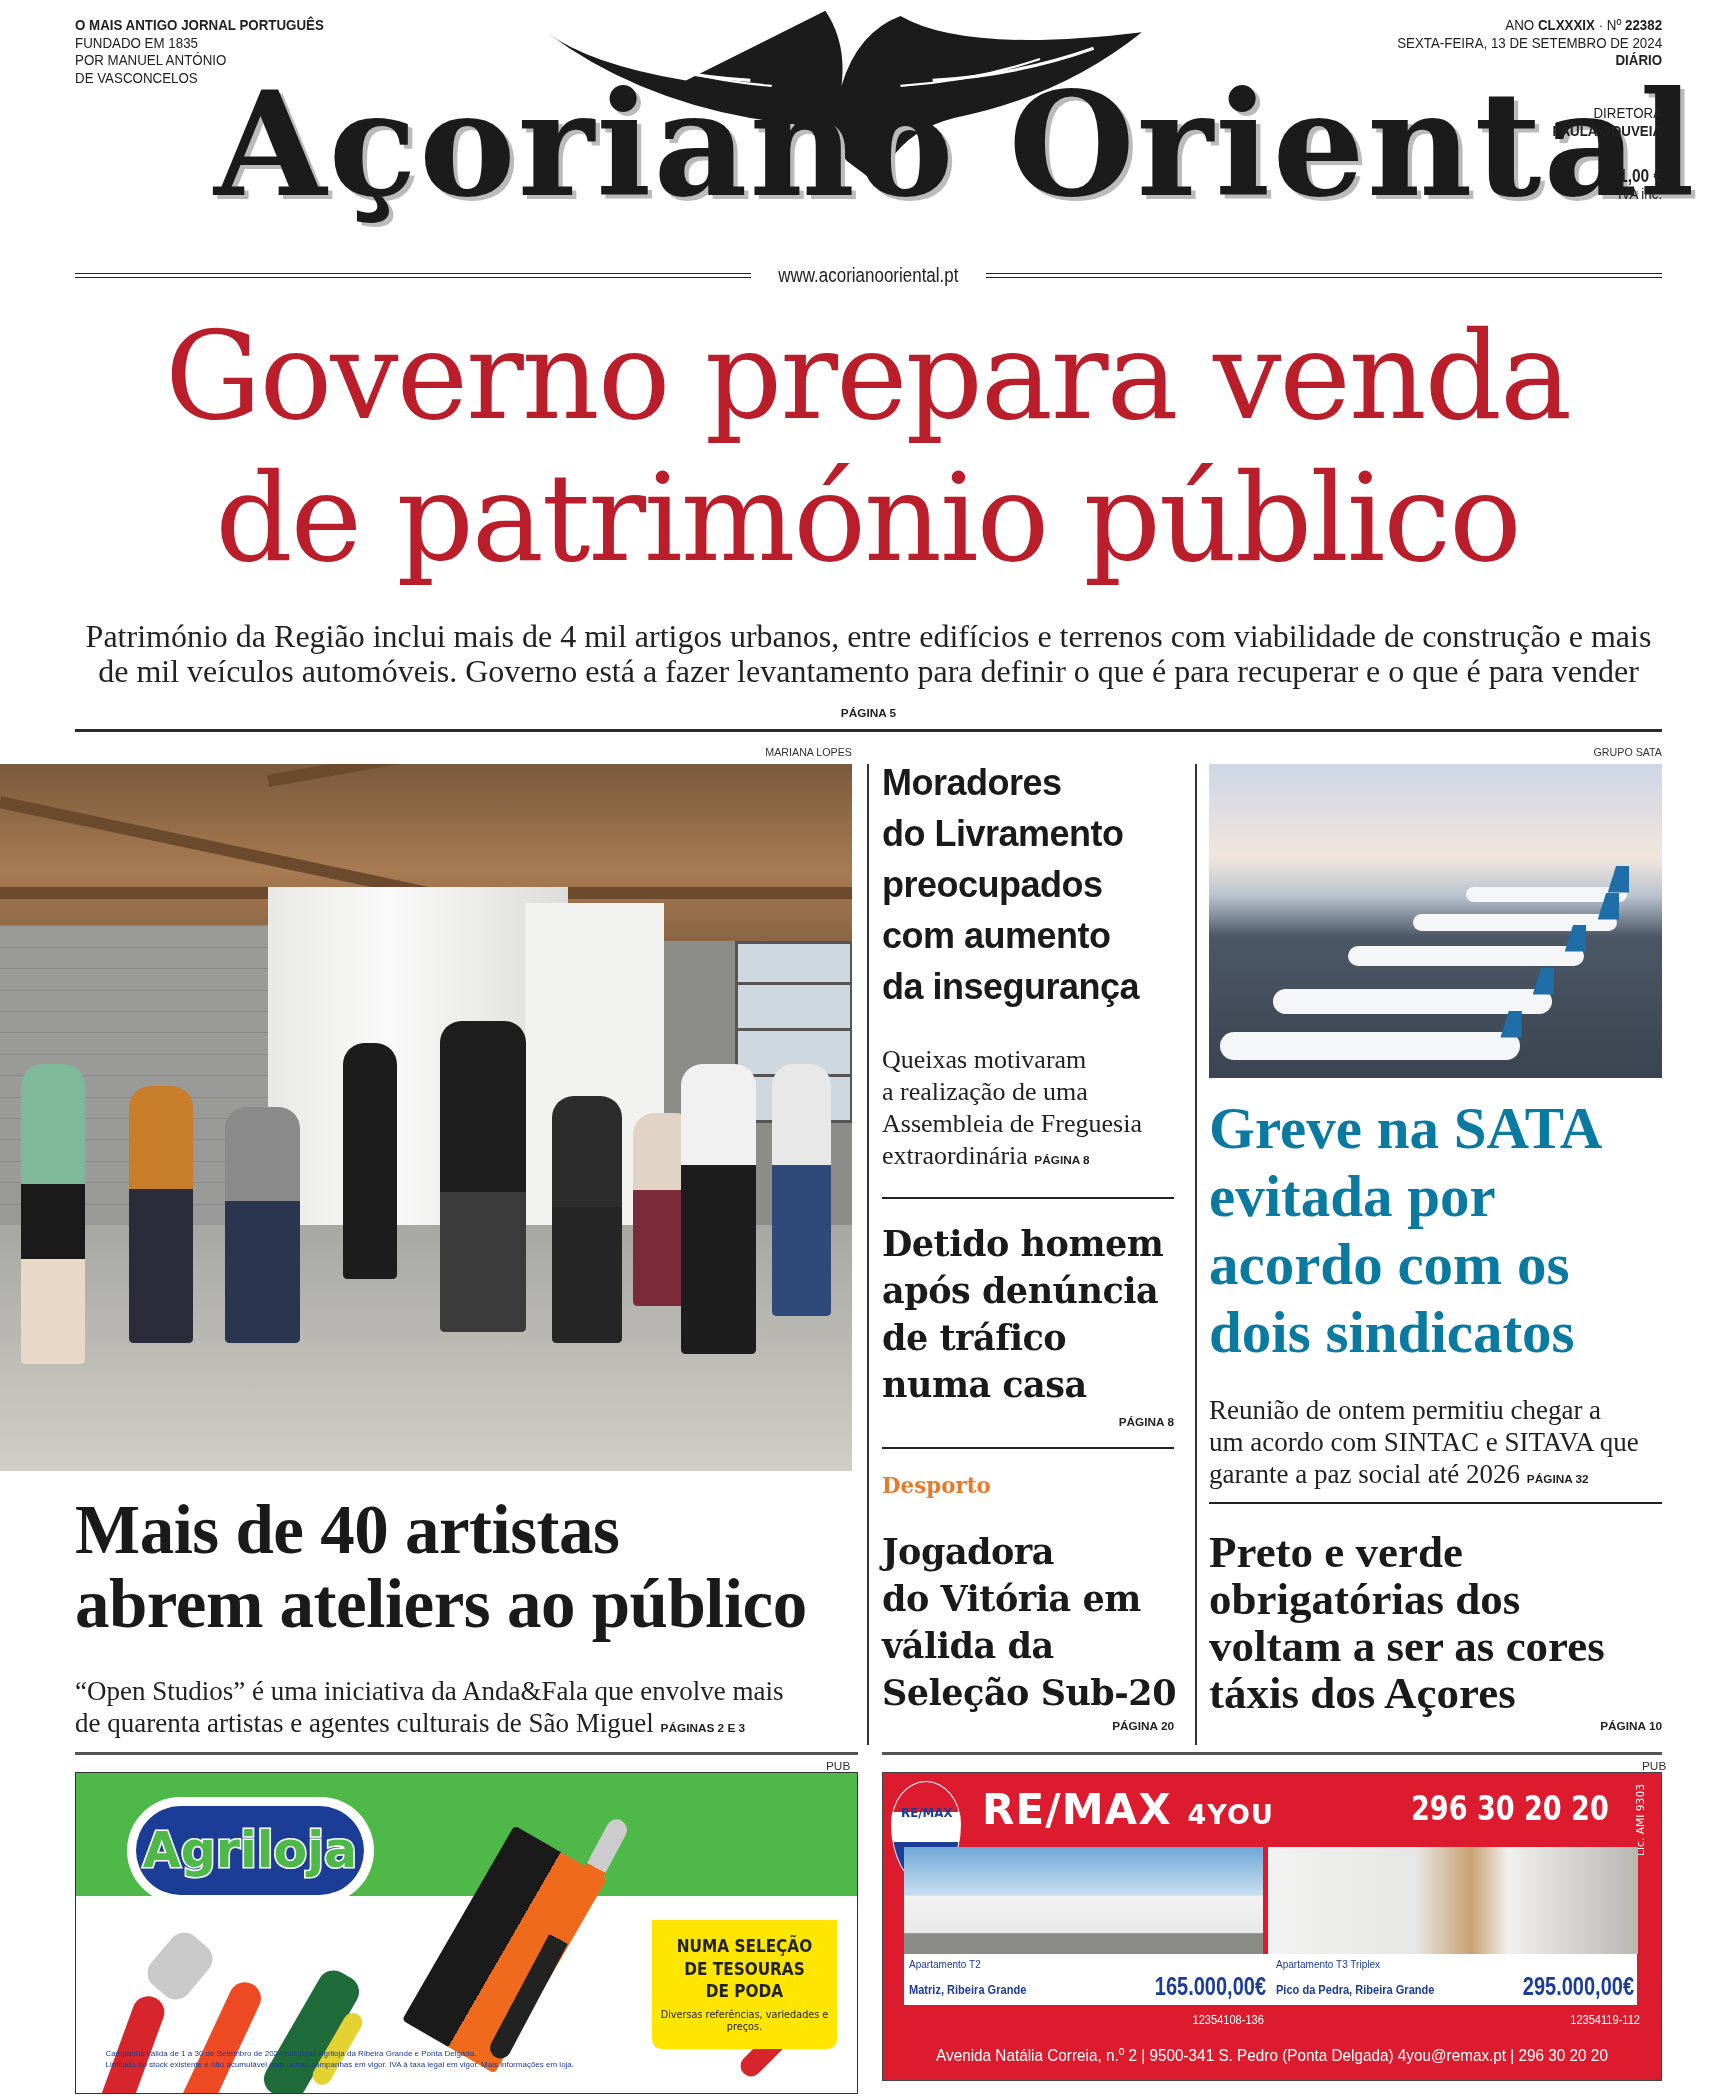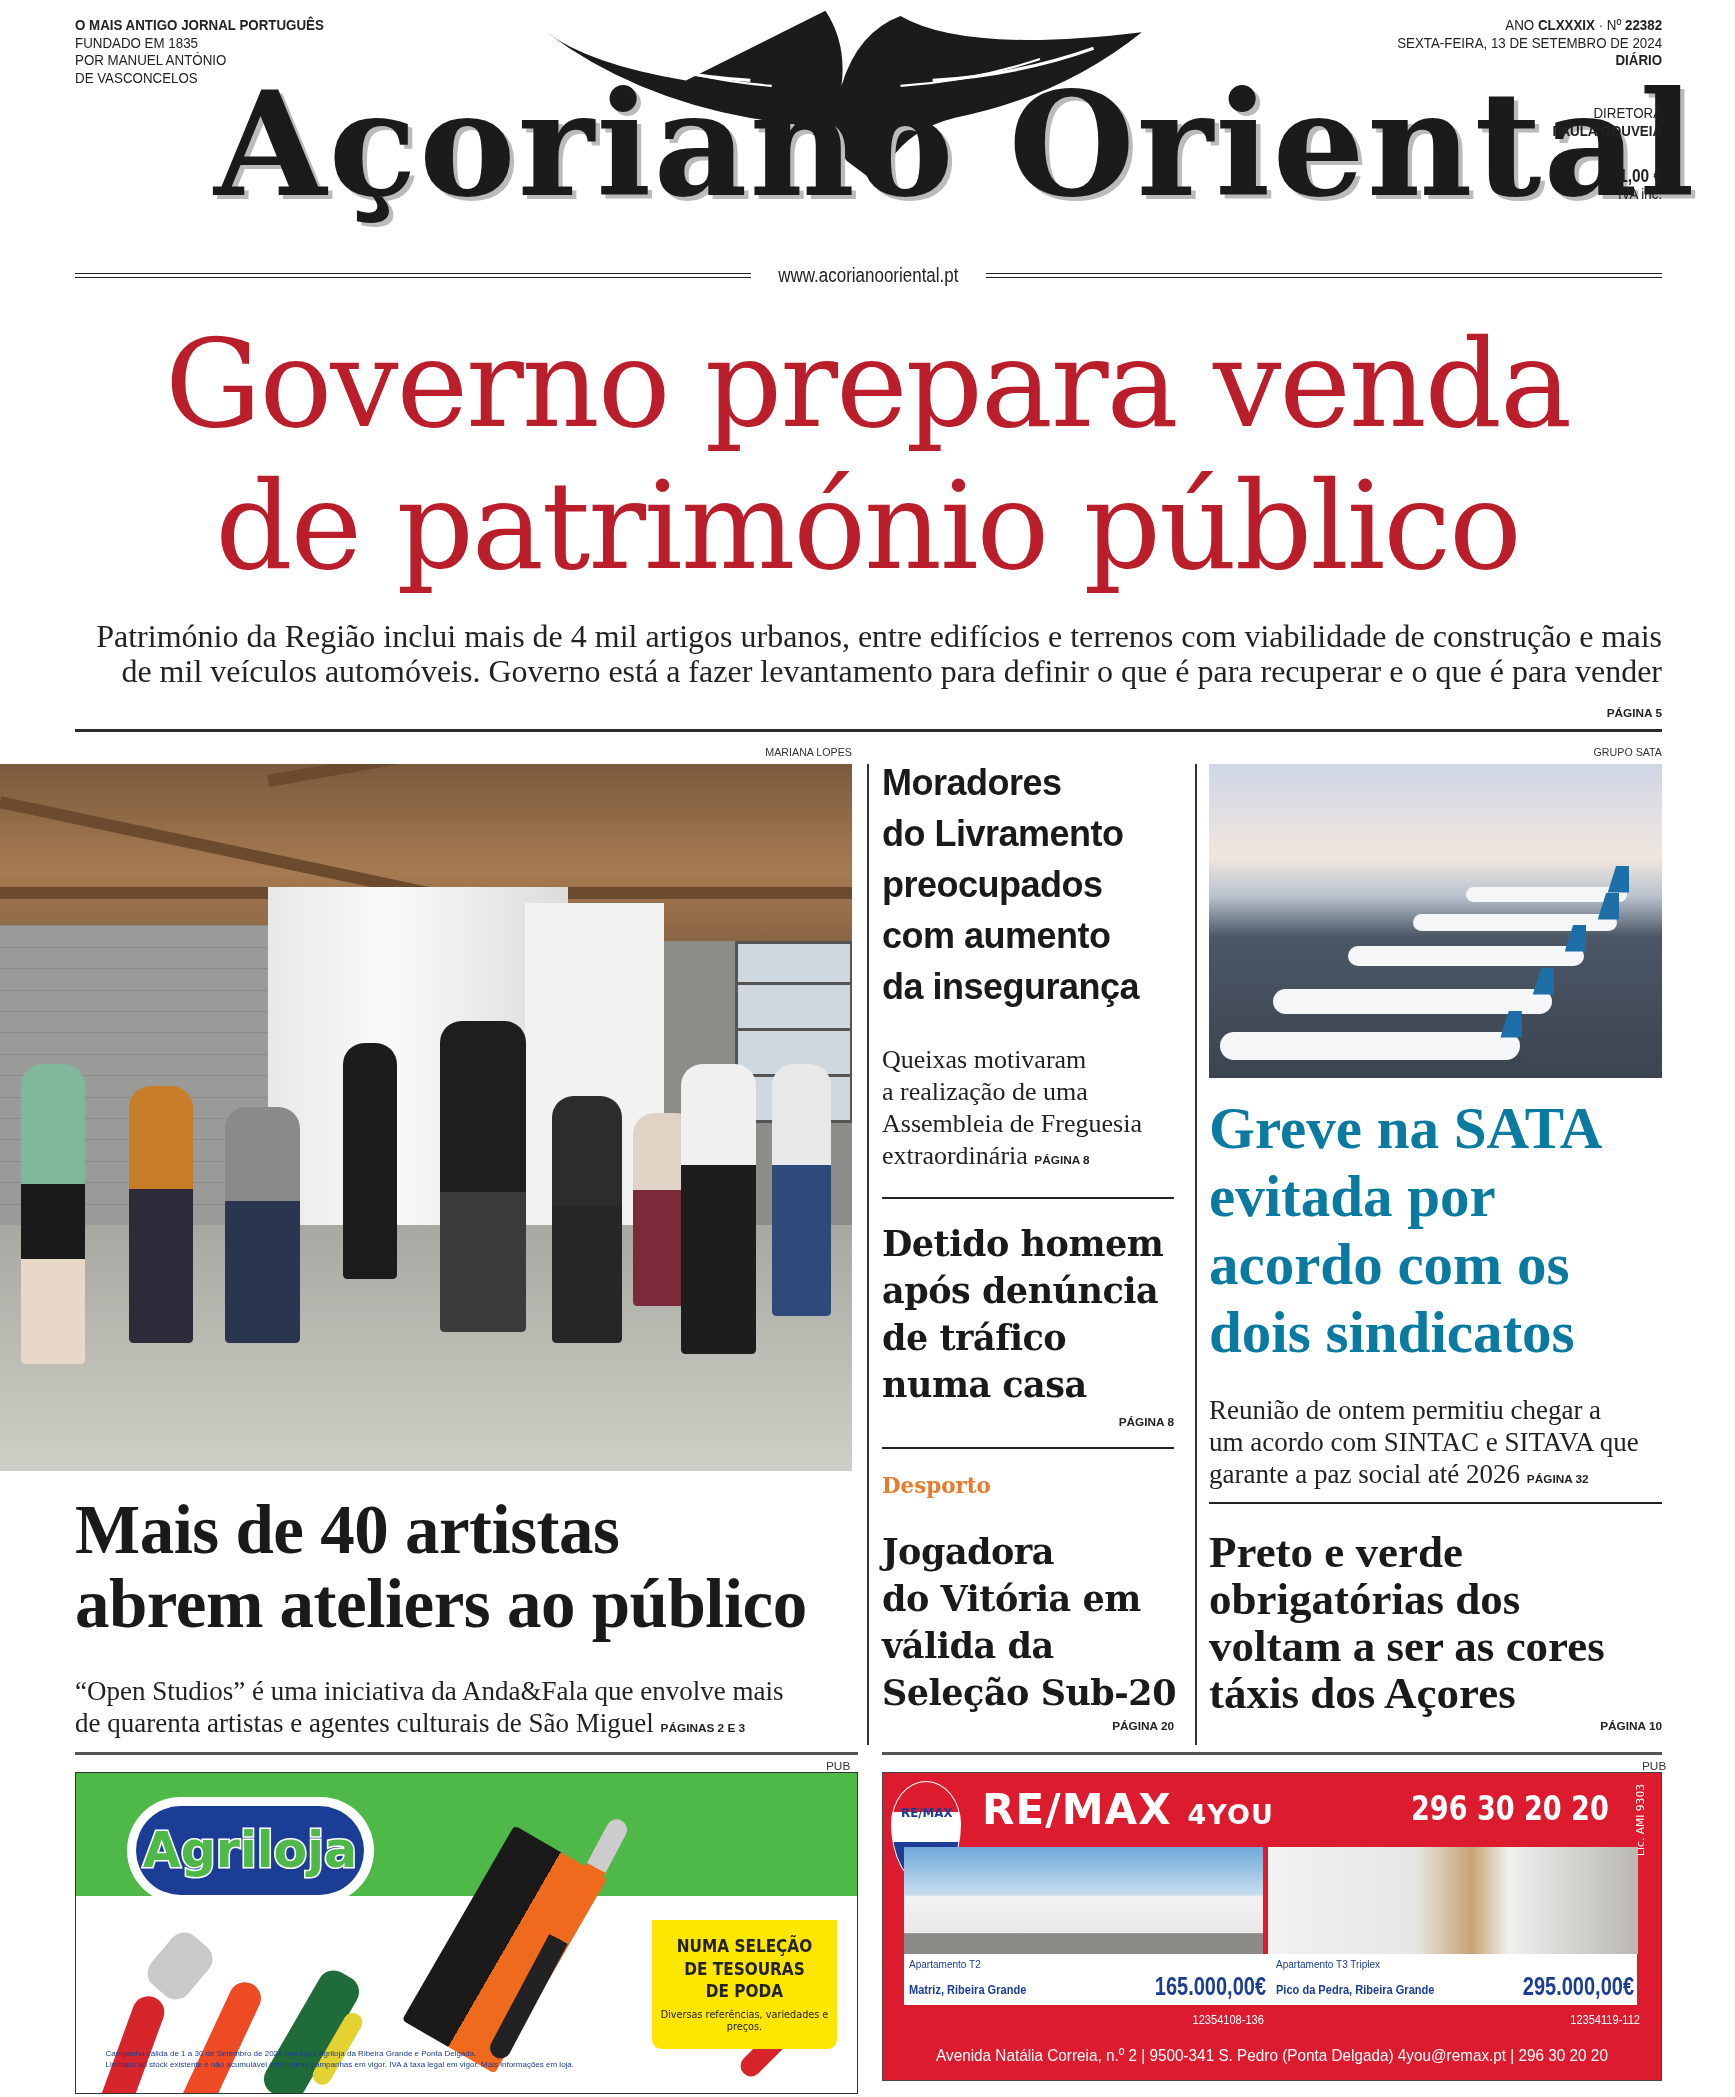--- a/index.html
+++ b/index.html
@@ -16,22 +16,22 @@
   .mh-right .gap2{height:28px;}
   .mh-right .price{font-size:18px;}
   .logo{left:214px;top:0;width:1308px;height:225px;}
   .logo-text{position:absolute;left:0;top:64px;width:100%;text-align:center;font-family:"DejaVu Serif",serif;font-weight:bold;font-size:145px;letter-spacing:2.1px;color:#1b1b1b;text-shadow:4.3px 4.3px 0 #bbb;line-height:161px;white-space:nowrap;}
   .eagle{position:absolute;left:311px;top:0;width:633px;height:177px;}
   .url-row{left:75px;top:265px;width:1587px;height:21.4px;display:flex;align-items:center;gap:15px;}
   .url-row .dbl{flex:1;height:5.4px;border-top:1.6px solid #222;border-bottom:1.6px solid #222;}
   .url-row .url{font-family:"Liberation Sans",sans-serif;font-size:19.3px;color:#222;transform:scaleX(0.88);}
 
   
-  .main-head{left:0;top:314px;width:1735px;text-align:center;color:#b91e2a;font-family:"DejaVu Serif",serif;font-size:121px;line-height:142px;letter-spacing:-2.1px;}
-  .deck{left:75px;top:619px;width:1587px;text-align:right;font-family:"Liberation Serif",serif;font-size:32px;line-height:35px;color:#222;}
+  .main-head{left:0;top:306px;width:1735px;text-align:center;color:#b91e2a;font-family:"DejaVu Serif",serif;font-size:121px;line-height:142px;letter-spacing:-2.1px;}
+  .deck{left:75px;top:619px;width:1587px;text-align:center;font-family:"Liberation Serif",serif;font-size:32px;line-height:35px;color:#222;}
   .pg{font-family:"Liberation Sans",sans-serif;font-weight:bold;font-size:11.8px;letter-spacing:0;color:#222;vertical-align:baseline;}
 
   .rule-top{left:75px;top:729px;width:1587px;height:2.7px;background:#2a2a2a;}
   .credit{font-family:"Liberation Sans",sans-serif;font-size:10.7px;color:#333;text-align:right;}
 
   
   .photo{left:0;top:764px;width:852px;height:707px;overflow:hidden;background:#8c8c88;}
   .photo .roof{position:absolute;left:0;top:0;width:100%;height:177px;background:linear-gradient(180deg,#7a5a3c 0%,#a77b52 60%,#8a6544 100%);}
   .photo .beam{position:absolute;height:11.8px;background:#6b4a2d;transform-origin:left center;}
   .photo .wall{position:absolute;left:0;top:161px;width:279px;height:300px;background:repeating-linear-gradient(0deg,#9a9a98 0 20.4px,#8a8a88 20.4px 21.4px),#999;}

